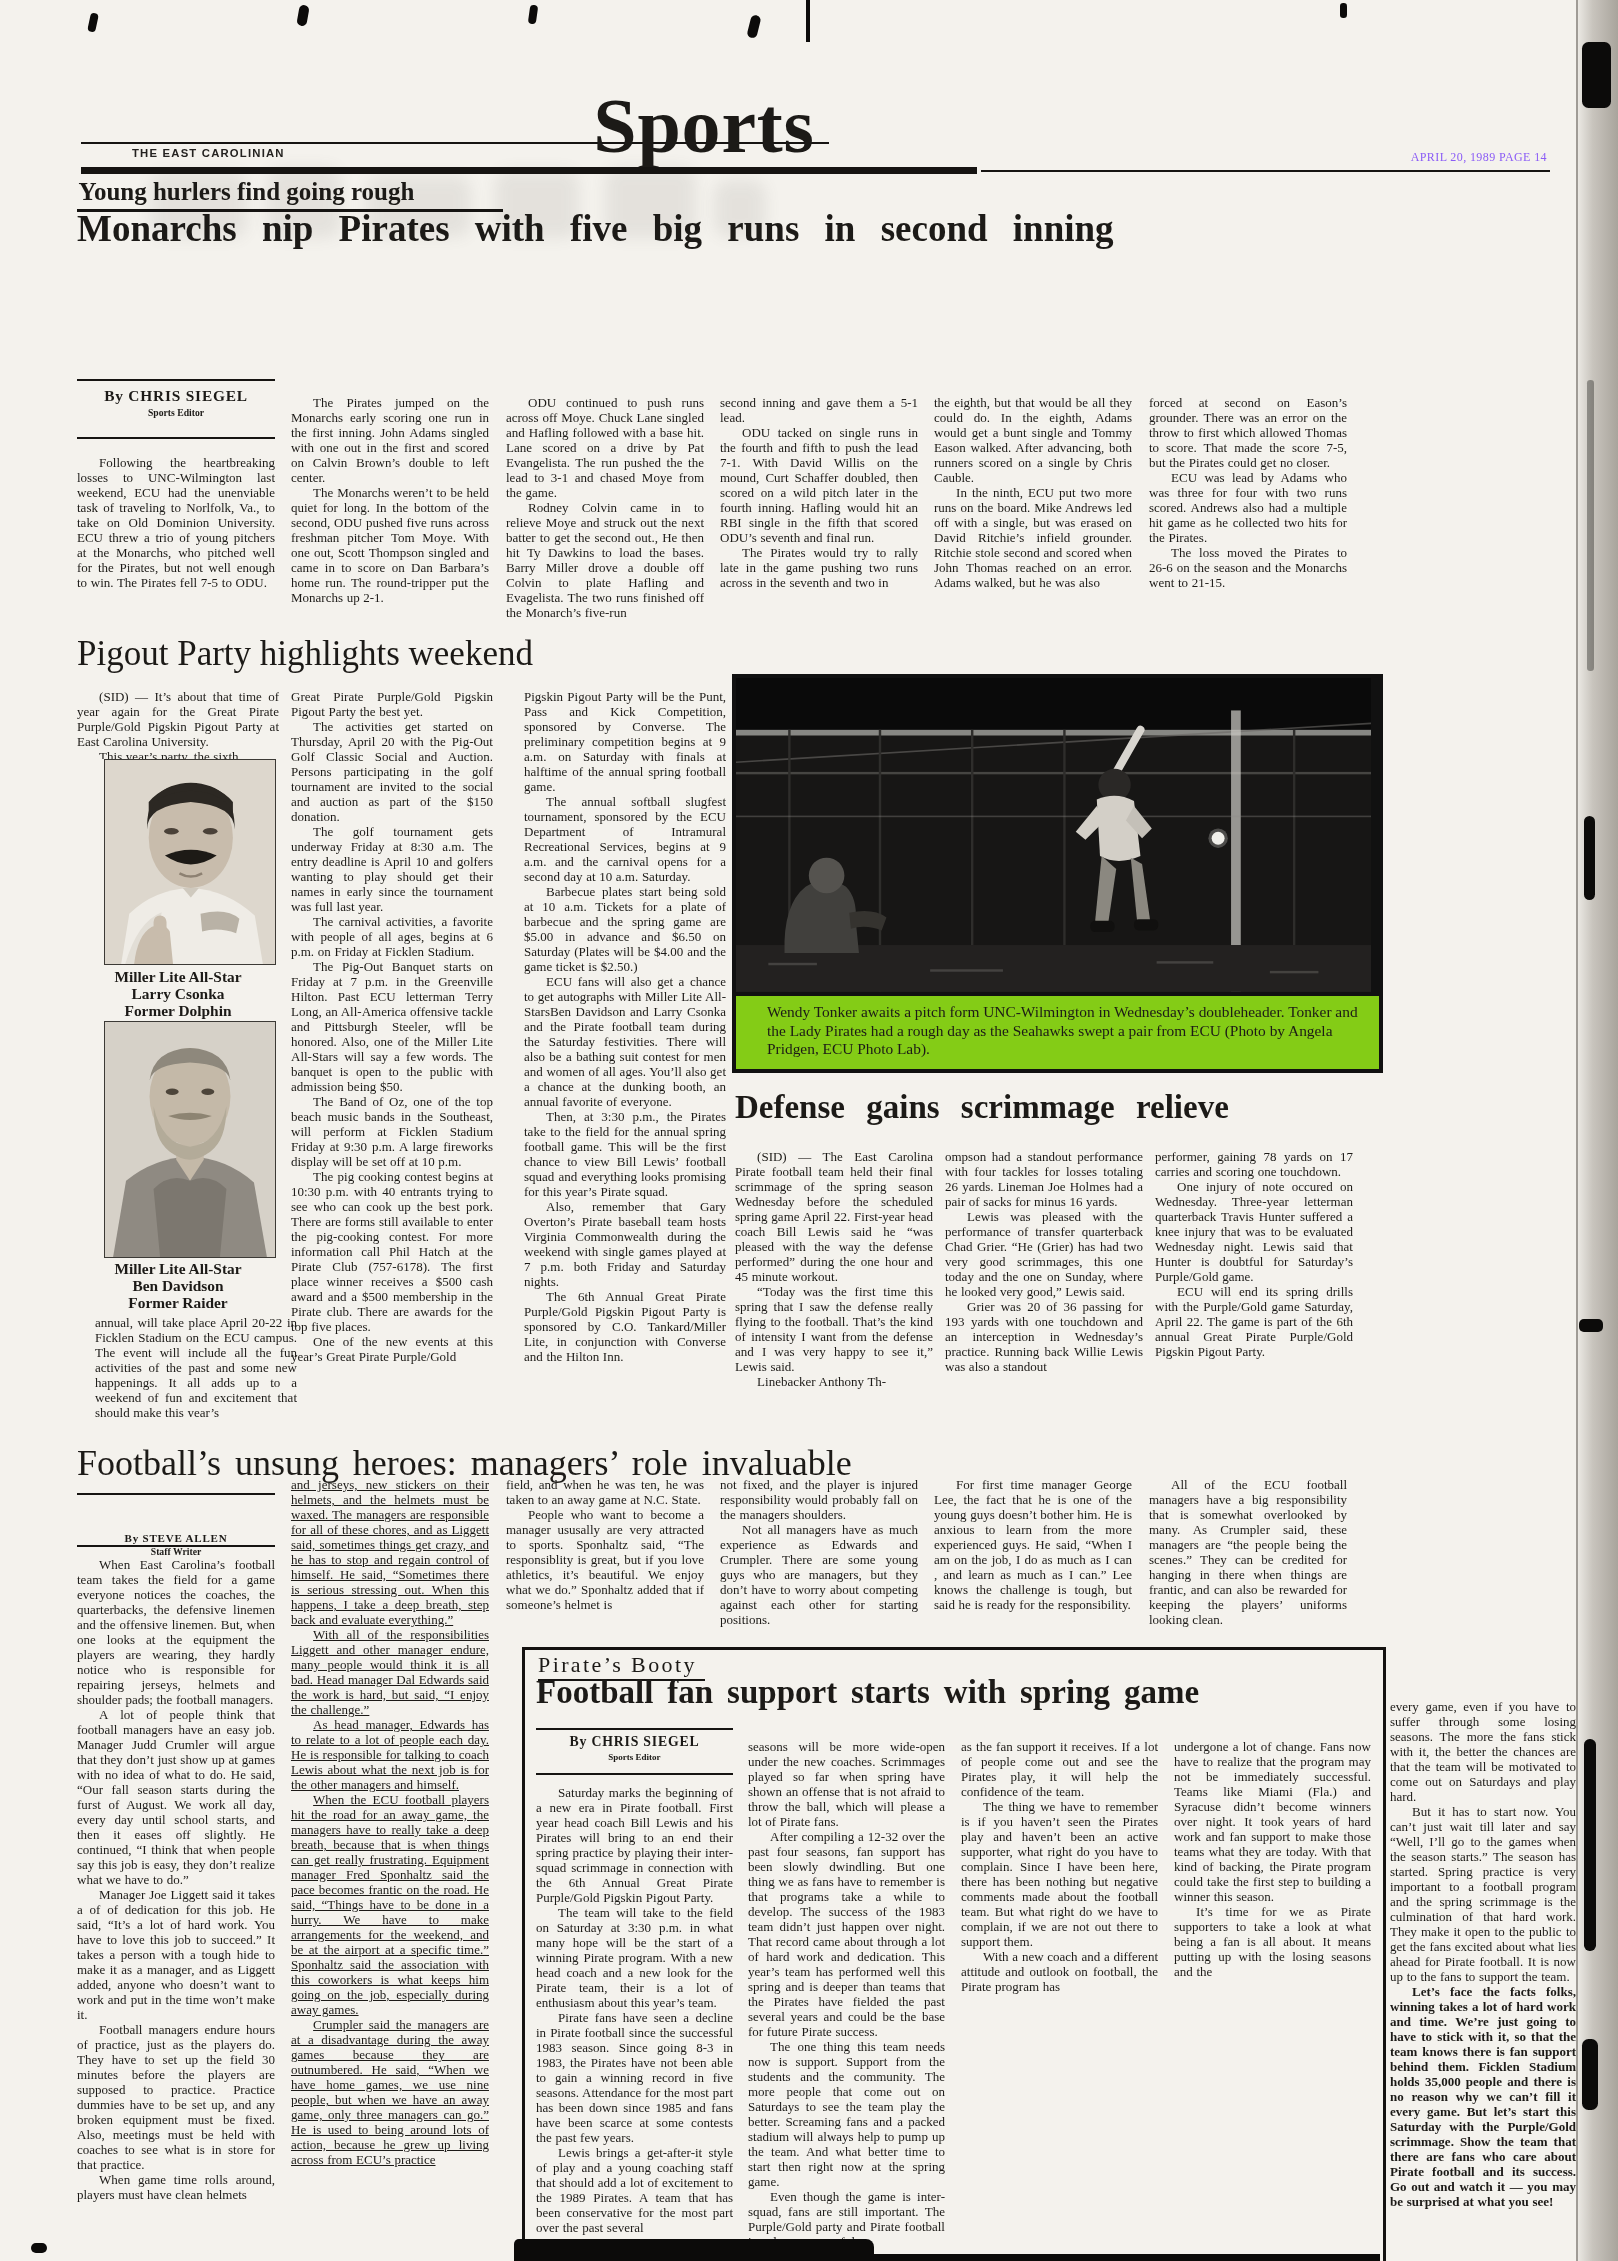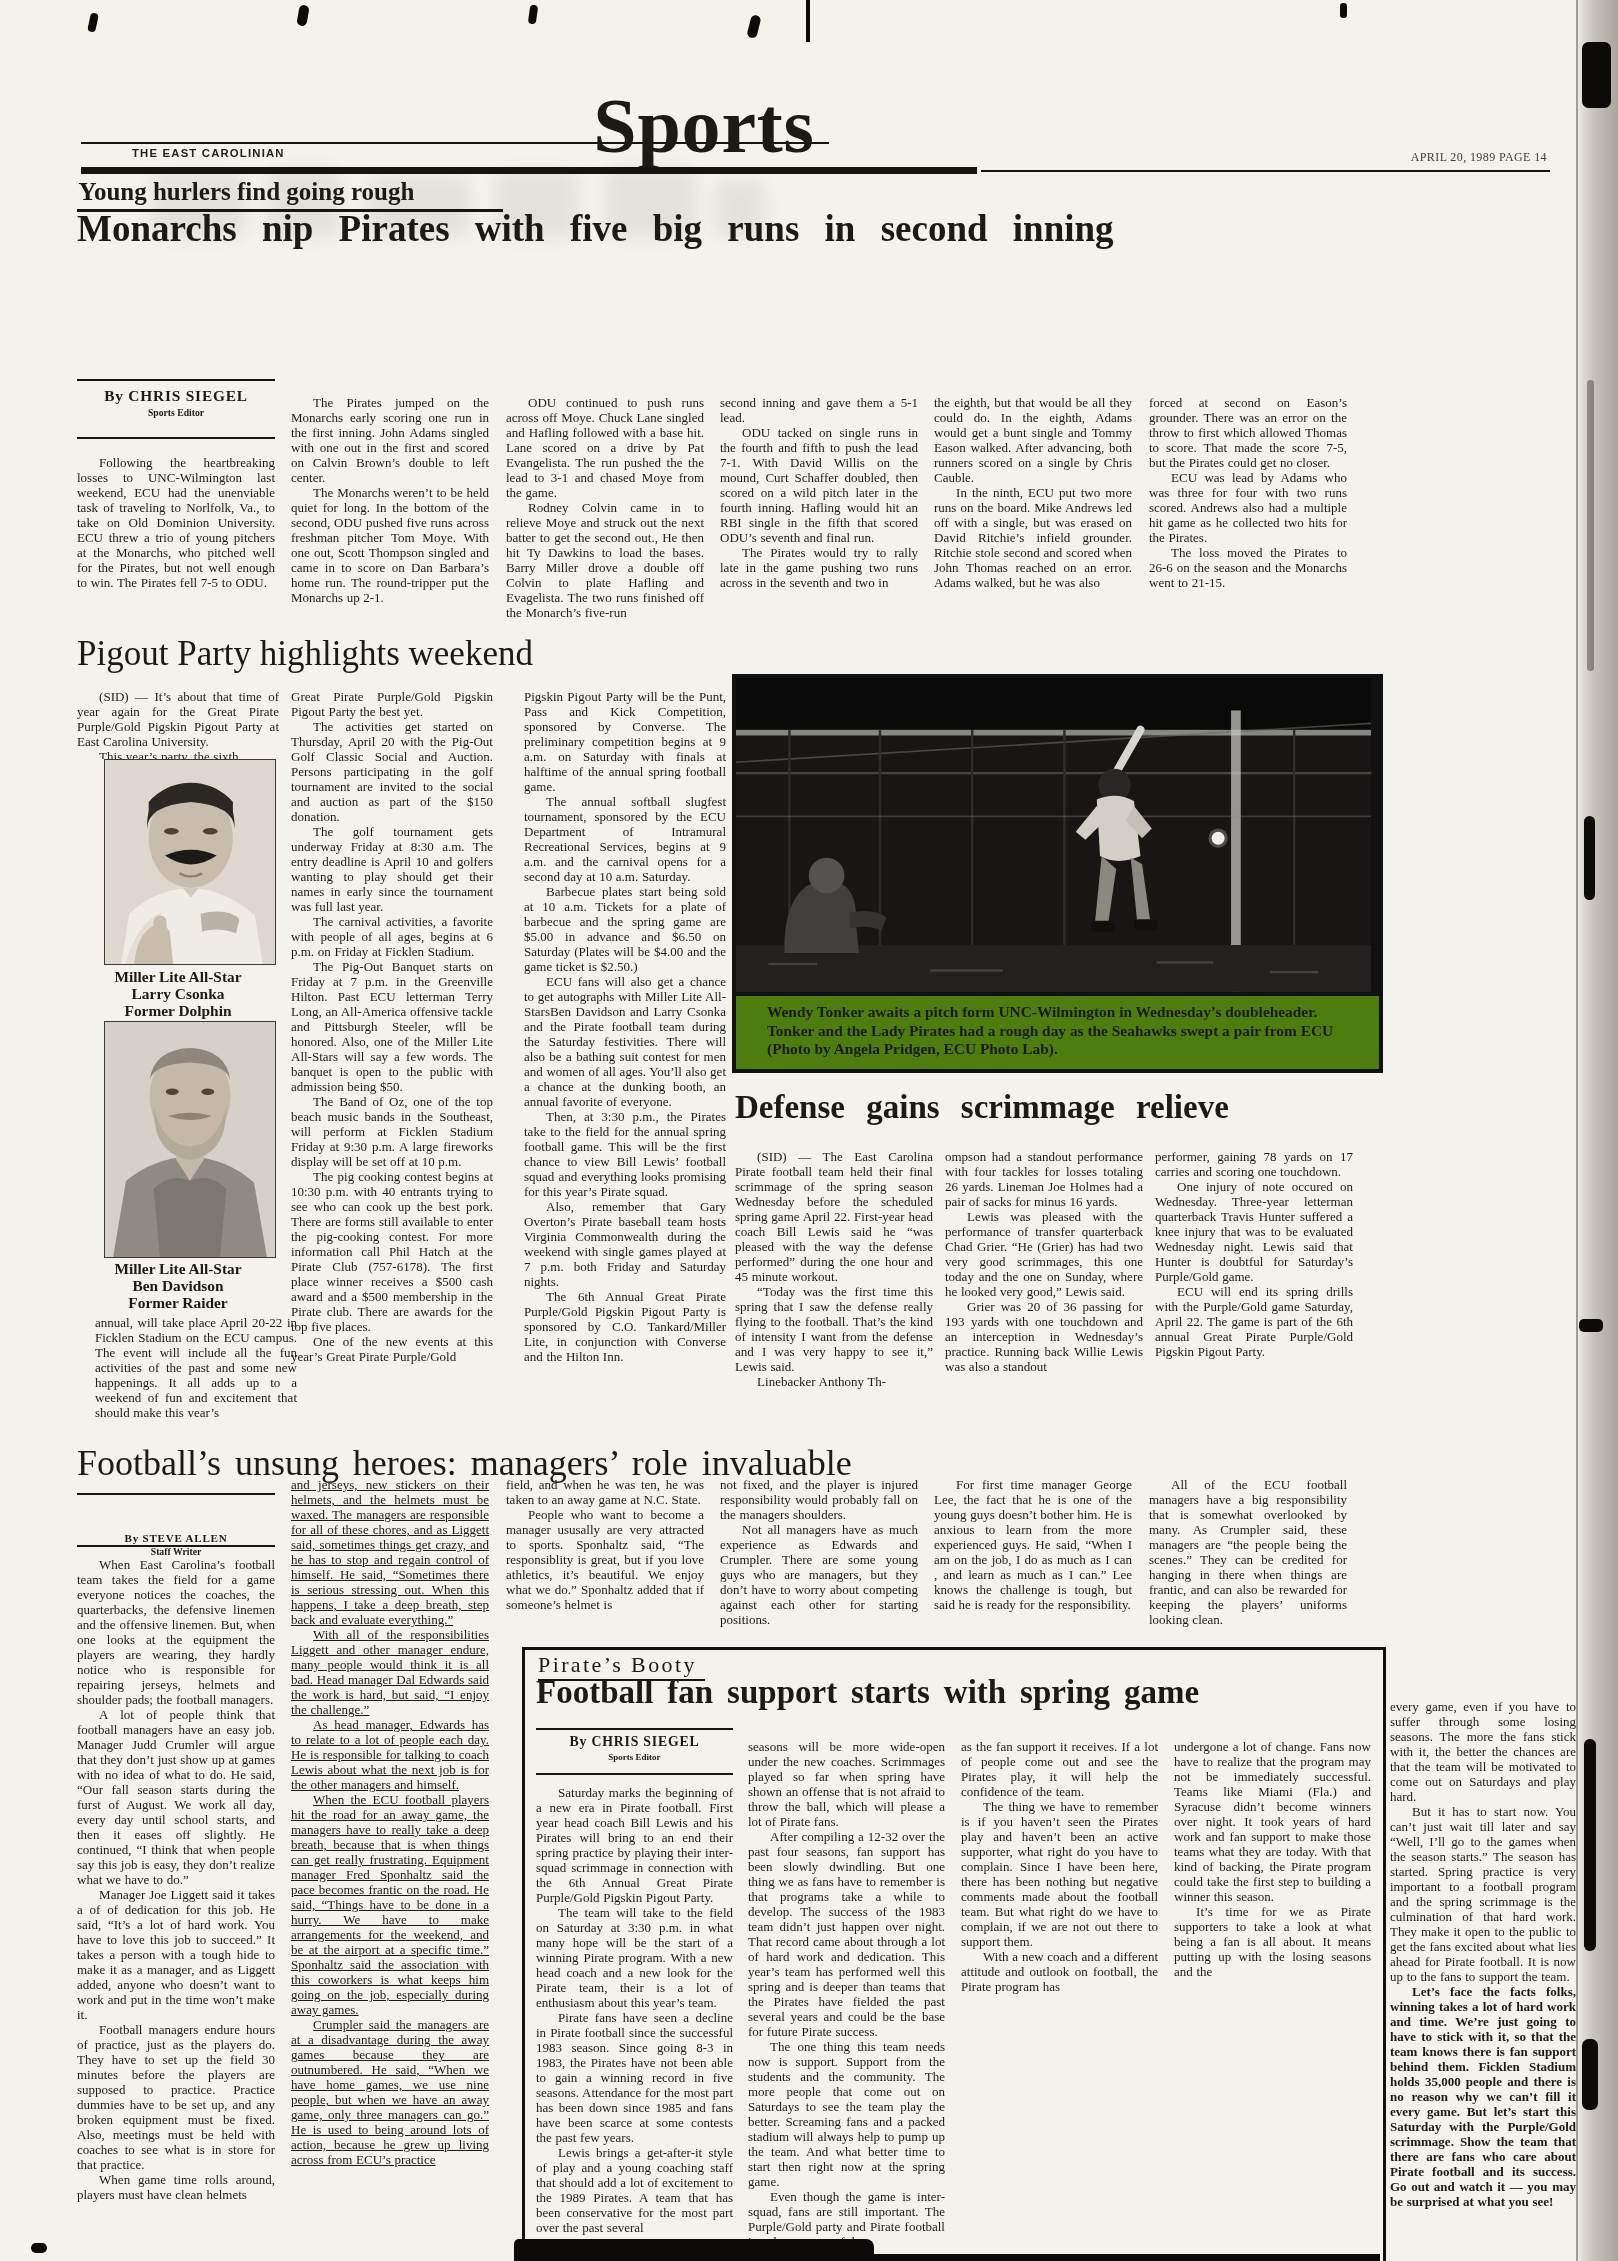--- a/index.html
+++ b/index.html
@@ -4,21 +4,21 @@
 <style>
   html,body{margin:0;padding:0;background:#9a968f;}
   .page{position:relative;width:1618px;height:2261px;margin:0 auto;background:#f4f2ed;
         font-family:"Liberation Serif","DejaVu Serif",serif;color:#1c1a17;overflow:hidden;}
   
   .rule{position:absolute;background:#161412;}
   .masthead-title{position:absolute;left:518px;top:87px;width:372px;text-align:center;
         font-size:78px;font-weight:bold;letter-spacing:0.8px;line-height:1;}
   .masthead-pub{position:absolute;left:132px;top:147px;font-family:"Liberation Sans",sans-serif;
         font-size:11.3px;font-weight:bold;letter-spacing:1.2px;color:#242220;}
-  .masthead-date{position:absolute;right:71px;top:150px;font-size:12px;letter-spacing:0.4px;color:#404040;}
+  .masthead-date{position:absolute;right:71px;top:150px;font-size:12px;letter-spacing:0.4px;color:#8b5cf6;}
   
   .ghost{position:absolute;background:#5e5a55;opacity:.10;filter:blur(7.3px);border-radius:14.6px;}
   
   .kicker{position:absolute;left:77px;top:178px;font-size:25px;font-weight:bold;
         border-bottom:3.2px solid #161412;padding:0 89px 3.2px 1.6px;}
   .hl{position:absolute;font-weight:bold;line-height:1.02;}
   .hl-monarchs{left:77px;top:210px;width:1286px;font-size:37px;word-spacing:16px;}
   .hl-pigout{left:77px;top:636px;width:663px;font-size:35px;font-weight:normal;}
   .hl-defense{left:735px;top:1091px;width:641px;font-size:33px;word-spacing:13px;}
   .hl-heroes{left:77px;top:1445px;width:1294px;font-size:36px;font-weight:normal;word-spacing:4.9px;}
@@ -33,21 +33,21 @@
   .col{position:absolute;width:198px;text-align:justify;font-size:13px;line-height:15px;
        overflow:hidden;word-spacing:0.4px;}
   .col p{margin:0;text-indent:1.7em;}
   .cont p:first-child{text-indent:0;}
   .col p.boldp{font-weight:bold;}
   
   .pframe{position:absolute;border:1.6px solid #3c3a36;background:#d9d4cc;overflow:hidden;}
   .cap{position:absolute;text-align:center;font-weight:bold;font-size:15.4px;line-height:17px;}
   .cap p{margin:0;text-indent:0;}
   .bigphoto{position:absolute;left:732px;top:674px;width:643px;border:4px solid #111;background:#111;}
-  .bigcaption{background:#4d7c0f;padding:7.3px 14.6px 9.7px 31px;font-weight:bold;font-size:15.4px;line-height:18.6px;text-align:left;}
+  .bigcaption{background:#84cc16;padding:7.3px 14.6px 9.7px 31px;font-weight:normal;font-size:15.4px;line-height:18.6px;text-align:left;}
   .bigcaption p{margin:0;}
   
   .bootybox{position:absolute;left:522px;top:1647px;width:858px;height:623px;border:3.2px solid #141210;}
   
   .blob{position:absolute;background:#0c0b0a;}
   .edge{position:absolute;right:0;top:0;width:42px;height:2261px;
         background:linear-gradient(to right,#efede8,#c8c4bd 40%,#a9a49c);}
   .edgeline{position:absolute;right:40px;top:0;width:1.6px;height:2261px;background:#6d6861;opacity:.6;}
 </style>
 </head>

